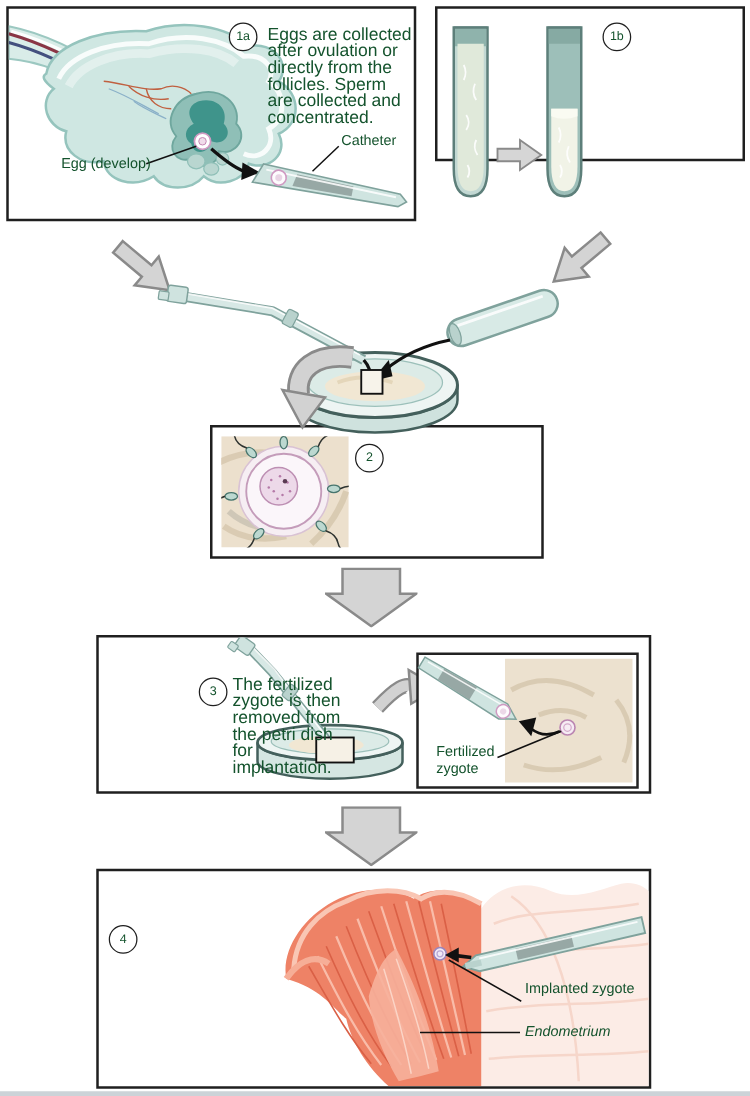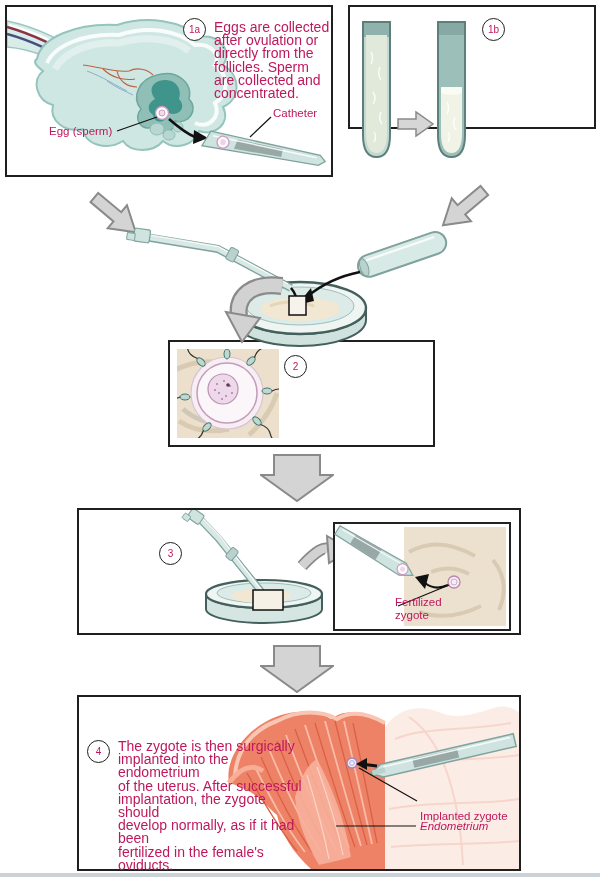--- a/index.html
+++ b/index.html
@@ -1,18 +1,18 @@
 <!DOCTYPE html>
 <html><head>
 <meta charset="utf-8">
 <style>
   html,body{margin:0;padding:0;background:#ffffff;}
   .stage{
     position:relative;width:600px;height:877px;background:#ffffff;overflow:hidden;
-    font-family:"Liberation Sans",sans-serif;color:#be185d;
+    font-family:"Liberation Sans",sans-serif;color:#14532d;
   }
   .panel{position:absolute;background:#ffffff;border:2px solid #1f1f1f;box-sizing:border-box;}
   .panel svg{position:absolute;left:0;top:0;}
   .stepnum{
     position:absolute;width:21px;height:21px;border:1.4px solid #1f1f1f;border-radius:50%;
     background:#fff;font-size:10px;line-height:21px;text-align:center;z-index:4;
   }
   .ptext{
     position:absolute;font-size:14px;line-height:13.2px;white-space:pre-line;z-index:4;
   }
@@ -72,21 +72,21 @@
 
       <line x1="264" y1="110" x2="243" y2="130" stroke="#111" stroke-width="1.2"></line>
     </svg>
     <div class="stepnum" style="left:176px;top:11px;">1a</div>
     <div class="ptext" style="left:207px;top:14px;width:116px;">Eggs are collected
 after ovulation or
 directly from the
 follicles. Sperm
 are collected and
 concentrated.</div>
-    <div class="lbl" style="left:42px;top:118px;">Egg (sperm)</div>
+    <div class="lbl" style="left:42px;top:118px;">Egg (develop)</div>
     <div class="lbl" style="left:266px;top:100px;">Catheter</div>
   </div>
 
   <div class="panel" style="left:348px;top:5px;width:248px;height:124px;">
     <svg width="244" height="168" viewBox="0 0 244 168">
 
       <g>
         <path d="M13,15 L13,128 Q13,150 26.5,150 Q40,150 40,128 L40,15 Z" fill="#c2d8d3" stroke="#5d7f7a" stroke-width="2"></path>
         <rect x="14" y="16" width="25" height="14" fill="#8fb3ac"></rect>
         <path d="M16,28 L16,126 Q16,146 26.5,146 Q37,146 37,126 L37,28 Z" fill="#e0e9da"></path>
@@ -274,21 +274,26 @@
         <circle cx="375" cy="72" r="6" fill="#f6ecf4" stroke="#bb86b2" stroke-width="1.3"></circle>
         <circle cx="375" cy="72" r="3" fill="none" stroke="#d4aacb" stroke-width="1"></circle>
 
         <path d="M369,75 Q356,81 346,73" fill="none" stroke="#111" stroke-width="2.2"></path>
         <polygon points="350,64 336,67 346,79" fill="#111"></polygon>
 
         <line x1="319" y1="96" x2="370" y2="75" stroke="#111" stroke-width="1.2"></line>
       </g>
     </svg>
     <div class="stepnum" style="left:80px;top:32px;">3</div>
-    <div class="lbl" style="left:270px;top:86px;margin-left:46px;">Fertilized
+    <div class="ptext" style="left:107px;top:31px;width:100px;">The fertilized
+zygote is then
+removed from
+the petri dish for
+implantation.</div>
+    <div class="lbl" style="left:270px;top:86px;">Fertilized
 zygote</div>
   </div>
 
   <svg class="flow" style="left:260px;top:645px;" width="74" height="48" viewBox="0 0 74 48">
     <polygon points="14,1 60,1 60,21 73,21 37,47 1,21 14,21" fill="#d4d4d4" stroke="#8a8a8a" stroke-width="2"></polygon>
   </svg>
 
   <div class="panel" style="left:77px;top:695px;width:444px;height:176px;">
     <svg width="440" height="172" viewBox="0 0 440 172">
 
@@ -338,24 +343,18 @@
       <circle cx="273" cy="66" r="5" fill="#f0e9f6" stroke="#9a86bd" stroke-width="1.3"></circle>
       <circle cx="273" cy="66" r="2.4" fill="none" stroke="#b9a8d4" stroke-width="1"></circle>
 
       <line x1="298" y1="69" x2="286" y2="67.5" stroke="#111" stroke-width="3"></line>
       <polygon points="288,61 277,67 288,73" fill="#111"></polygon>
 
       <line x1="338" y1="104" x2="280" y2="71" stroke="#111" stroke-width="1.2"></line>
       <line x1="337" y1="129" x2="257" y2="129" stroke="#111" stroke-width="1.2"></line>
     </svg>
     <div class="stepnum" style="left:8px;top:43px;">4</div>
-    <div class="ptext" style="left:39px;top:43px;width:185px;">The zygote is then surgically
-implanted into the endometrium
-of the uterus. After successful
-implantation, the zygote should
-develop normally, as if it had been
-fertilized in the female's oviducts.</div>
-    <div class="lbl" style="left:341px;top:113px;">Implanted zygote</div>
+    <div class="lbl" style="left:341px;top:88px;">Implanted zygote</div>
     <div class="lbl" style="left:341px;top:123px;font-style:italic;">Endometrium</div>
   </div>
 
   <div class="bottomstrip"></div>
 </div>
 
 </body></html>

